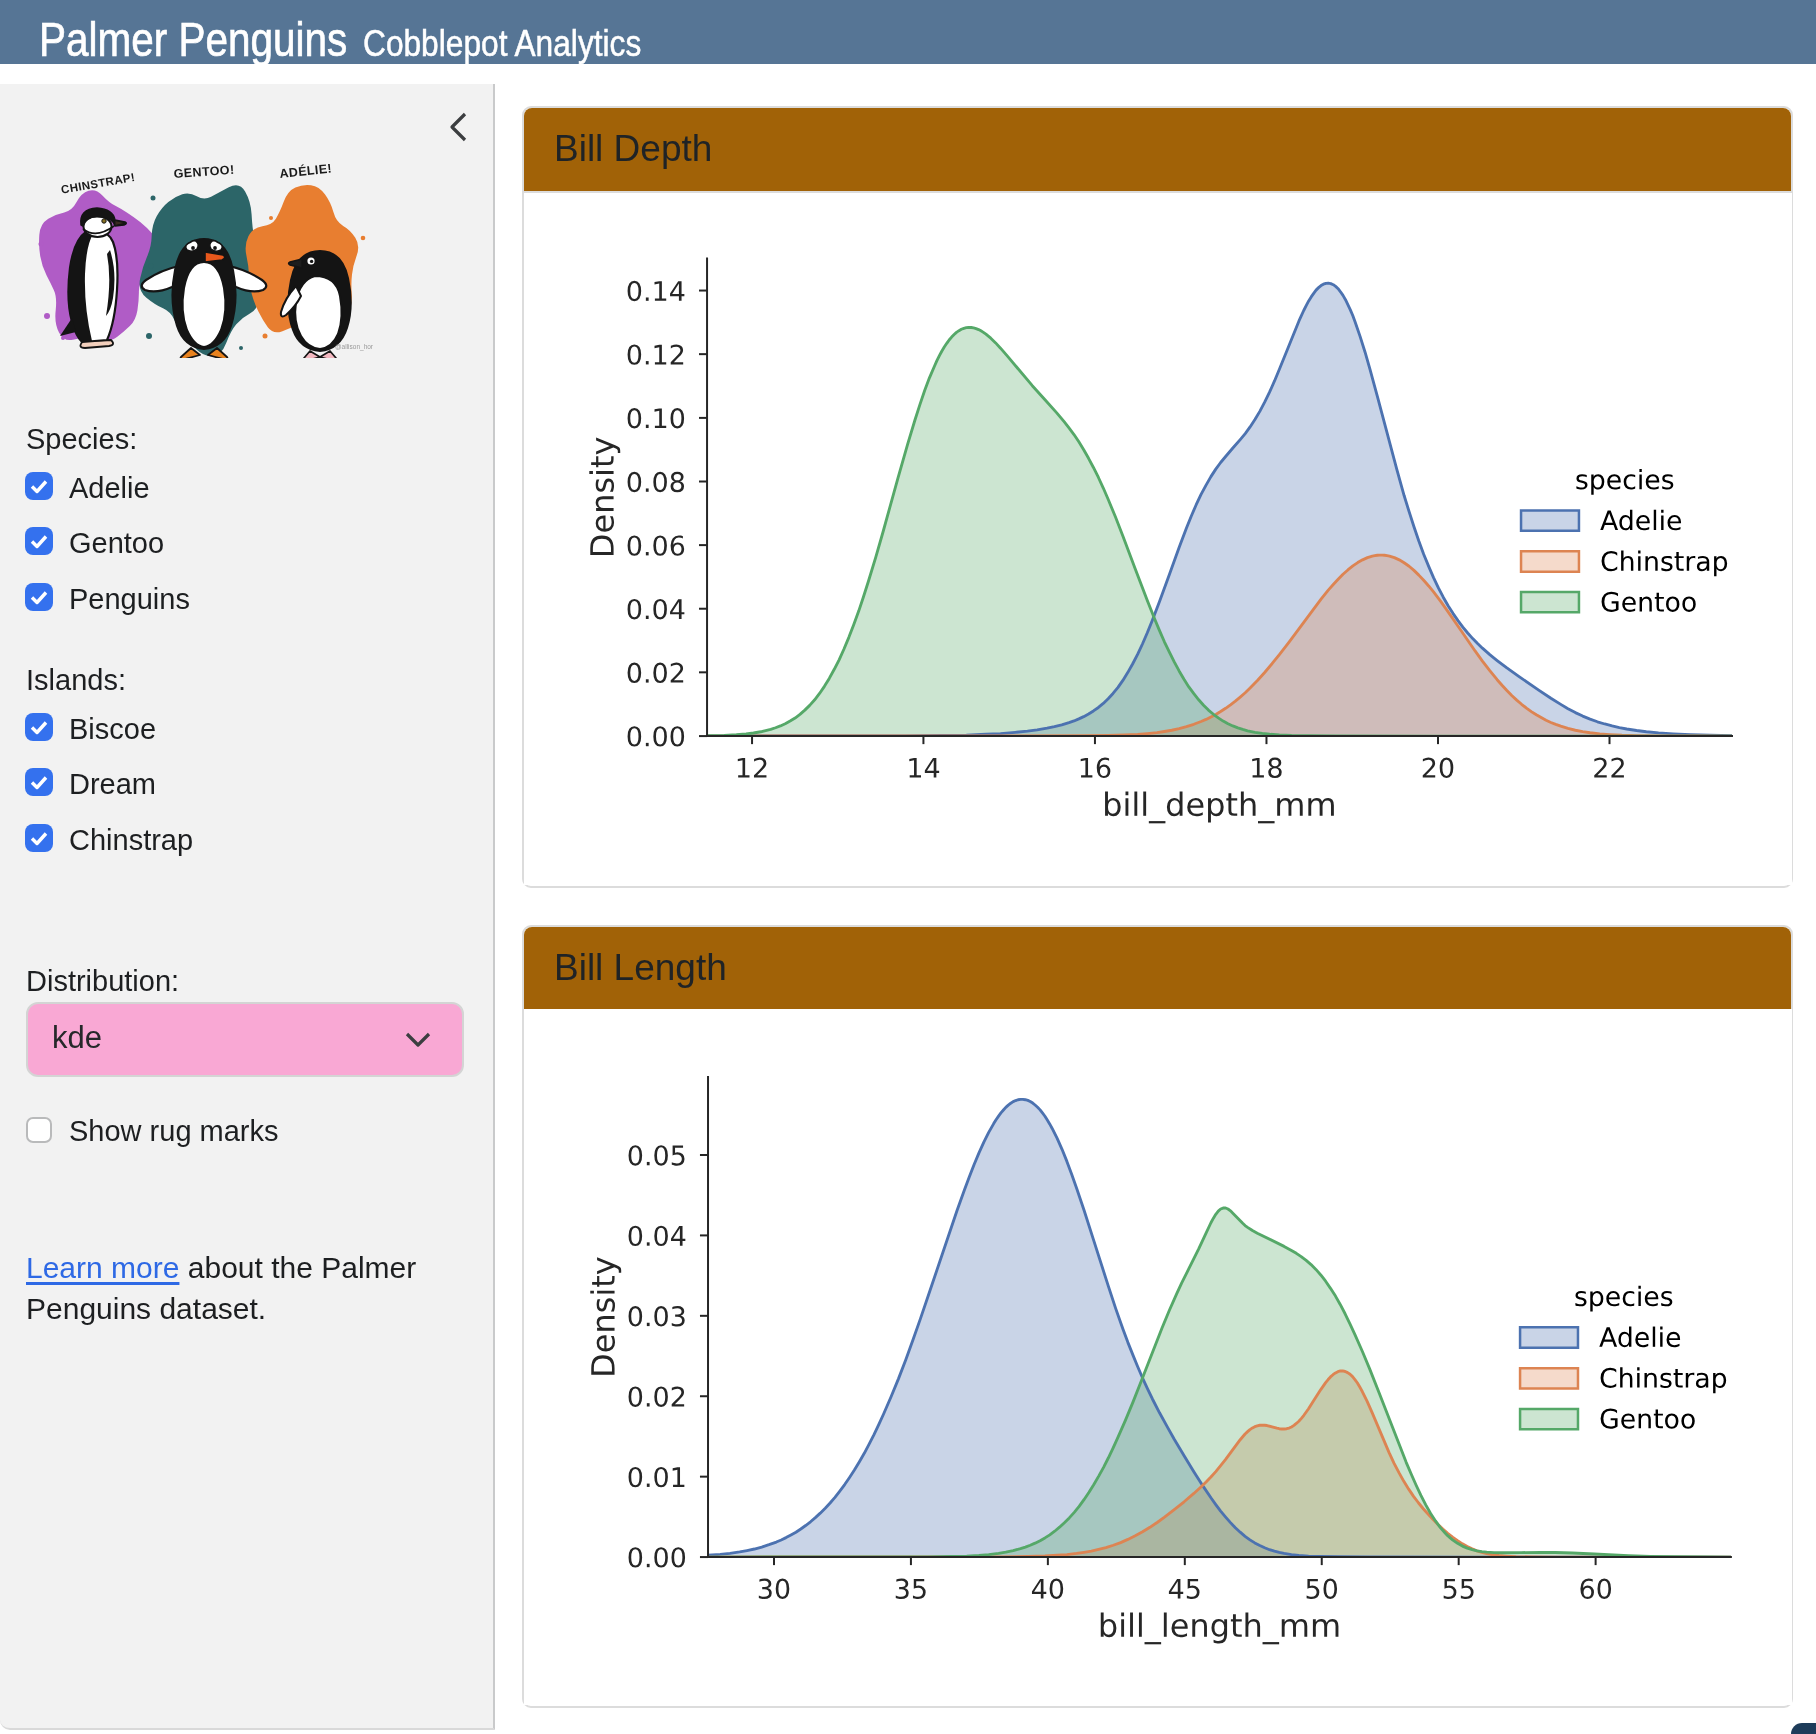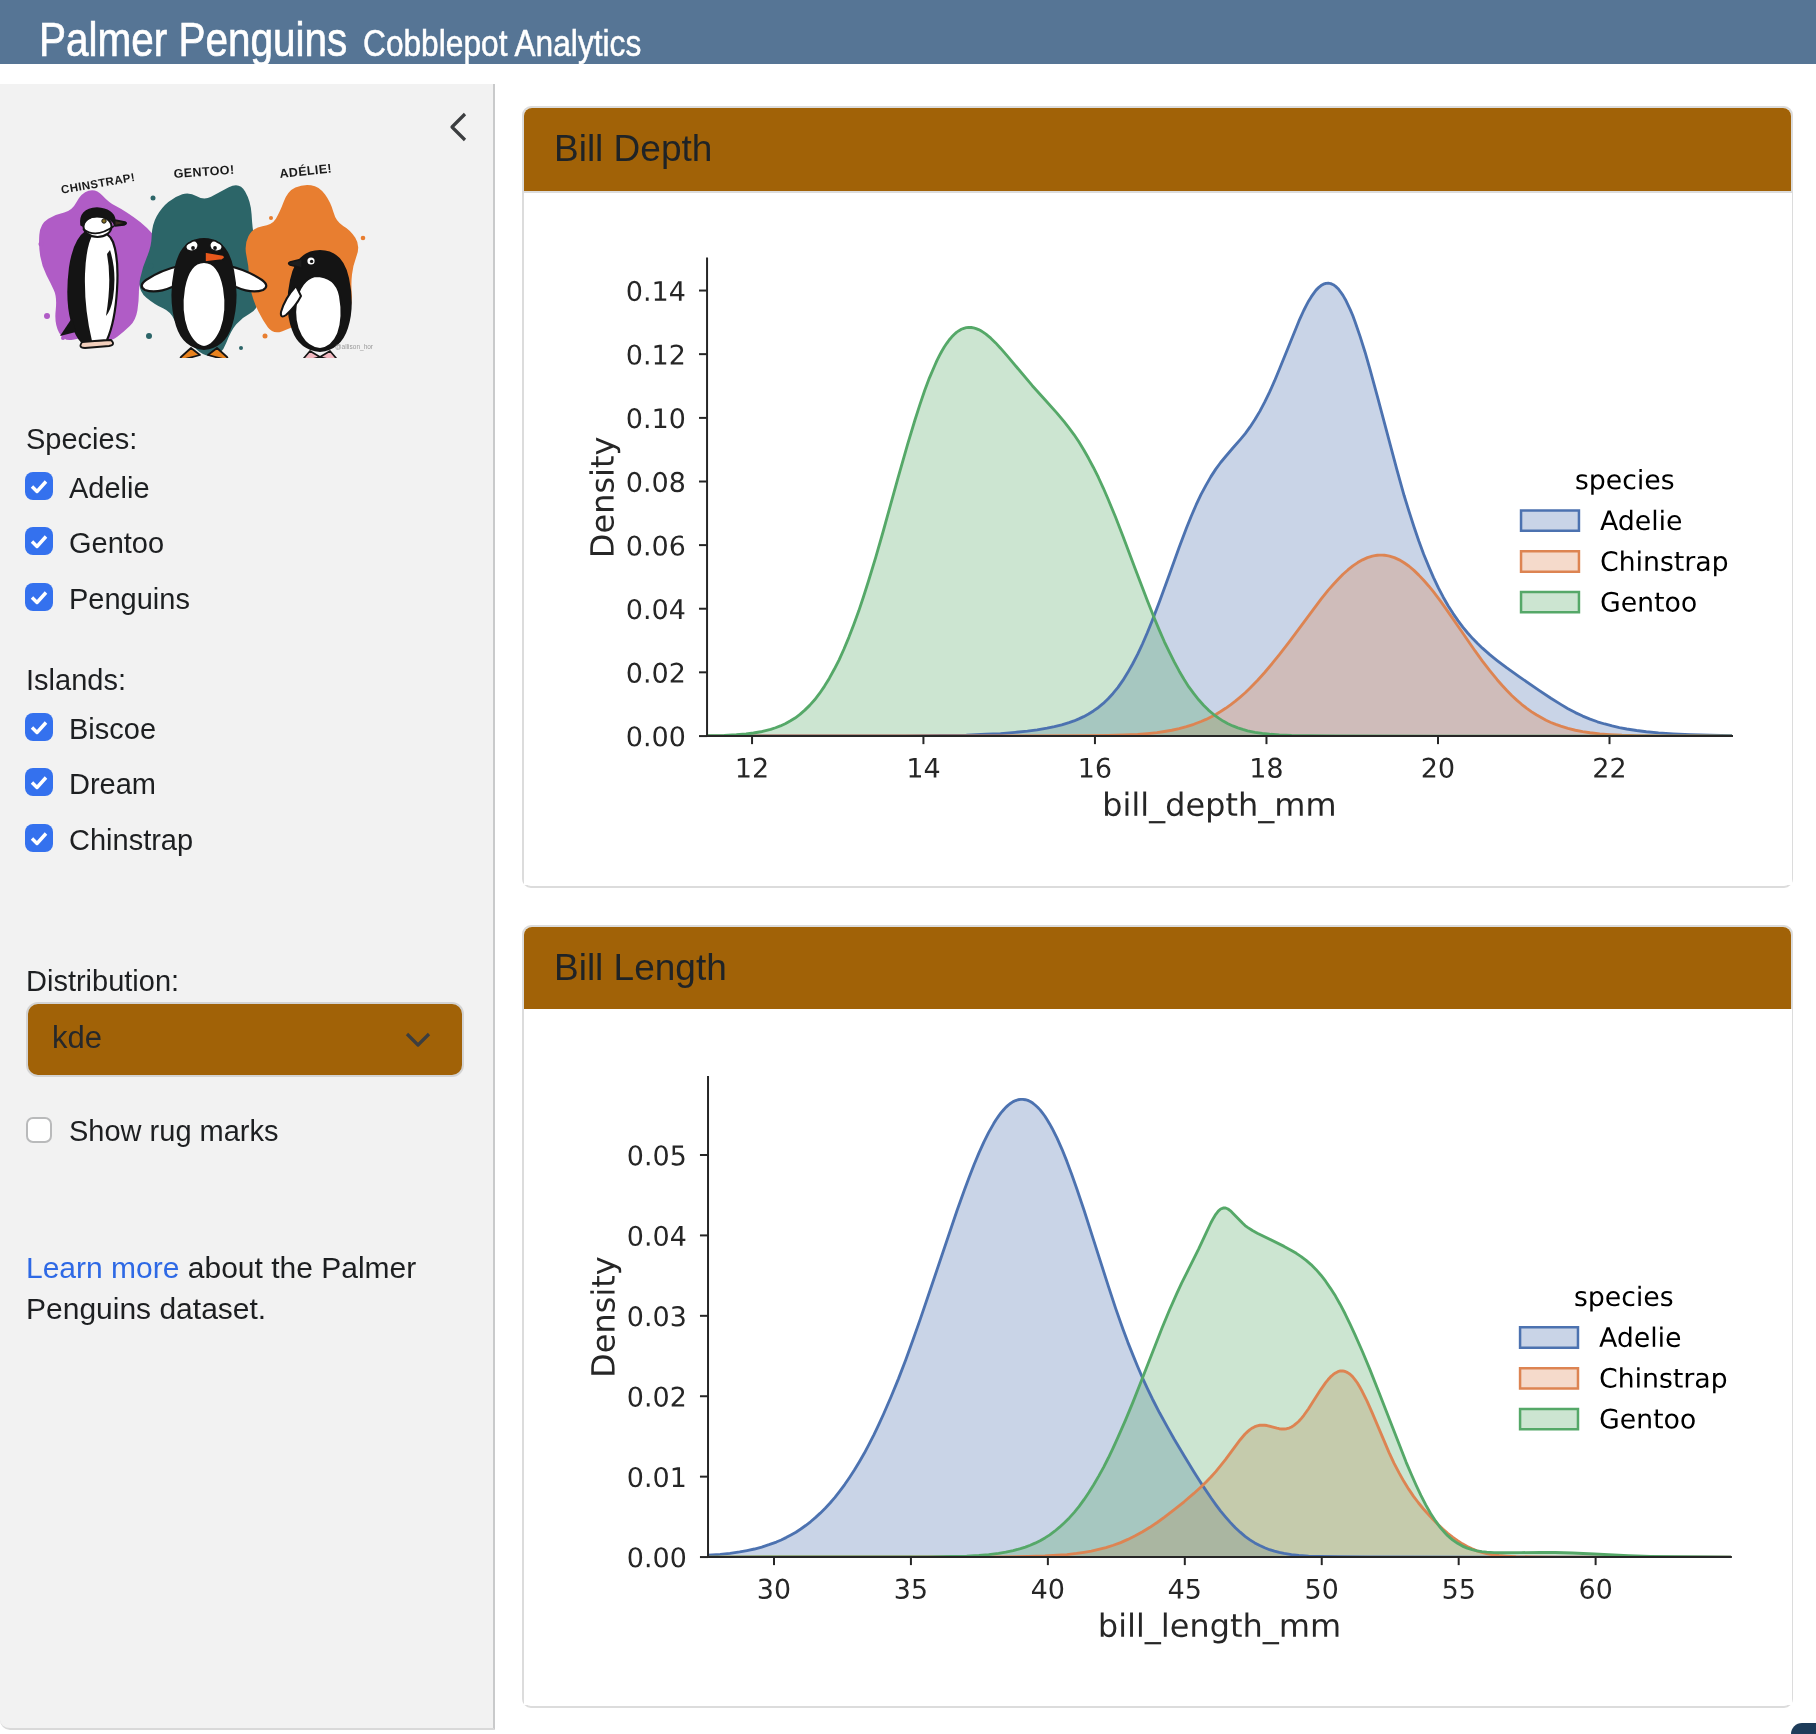--- a/index.html
+++ b/index.html
@@ -8,24 +8,24 @@
 #header .t1{position:absolute;left:39px;top:11px;font-size:49px;font-weight:500;-webkit-text-stroke:0.7px #fff;transform:scaleX(0.826);transform-origin:0 0}
 #header .t2{position:absolute;left:363px;top:23px;font-size:36px;font-weight:400;-webkit-text-stroke:0.5px #fff;transform:scaleX(0.88);transform-origin:0 0}
 #sidebar{position:absolute;left:0;top:84px;width:495px;height:1646px;background:#f2f2f2;border-right:2px solid #c9cacb;border-bottom:2px solid #d9d9d9;border-bottom-left-radius:10px}
 #chev{position:absolute;left:446px;top:110px;width:24px;height:34px}
 #art{position:absolute;left:35px;top:160px}
 .slabel{position:absolute;left:26px;font-size:29px;color:#1d1f21}
 .cb{position:absolute;left:25px;width:28px;height:28px;border-radius:8px;background:#3471ee}
 .cb svg{position:absolute;left:3px;top:3px}
 .cbu{position:absolute;left:26px;width:26px;height:26px;border-radius:7px;background:#fff;border:2px solid #b9babb}
 .clabel{position:absolute;left:69px;font-size:29px;color:#1d1f21}
-#select{position:absolute;left:26px;top:1002px;width:438px;height:75px;background:#a16207;border:2px solid #d4d4d4;border-radius:12px}
+#select{position:absolute;left:26px;top:1002px;width:438px;height:75px;background:#f9a8d4;border:2px solid #d4d4d4;border-radius:12px}
 #select .val{position:absolute;left:24px;top:16px;font-size:31px;color:#26282a}
 #learn{position:absolute;left:26px;top:1247px;width:440px;font-size:30px;line-height:41px;color:#1d1f21}
-#learn a{color:#2e69e5;text-underline-offset:4px}
+#learn a{color:#2e69e5;text-decoration:underline;text-underline-offset:4px}
 .card{position:absolute;left:522px;width:1271px;background:#fff;border:2px solid #dcdcdc;border-radius:9px}
 .chead{height:85px;background:#a16207;border-bottom:2px solid #dcdcdc;border-radius:8px 8px 0 0;position:relative}
 .chead .t{position:absolute;left:30px;top:20px;font-size:37px;color:#1f2326}
 #card1{top:106px;height:782px}
 #card2{top:925px;height:783px}
 .fig{position:absolute}
 #corner{position:absolute;right:0;bottom:0;width:25px;height:11px;background:#1e3c5a;border-top-left-radius:14px}
 </style>
 </head>
 <body>

